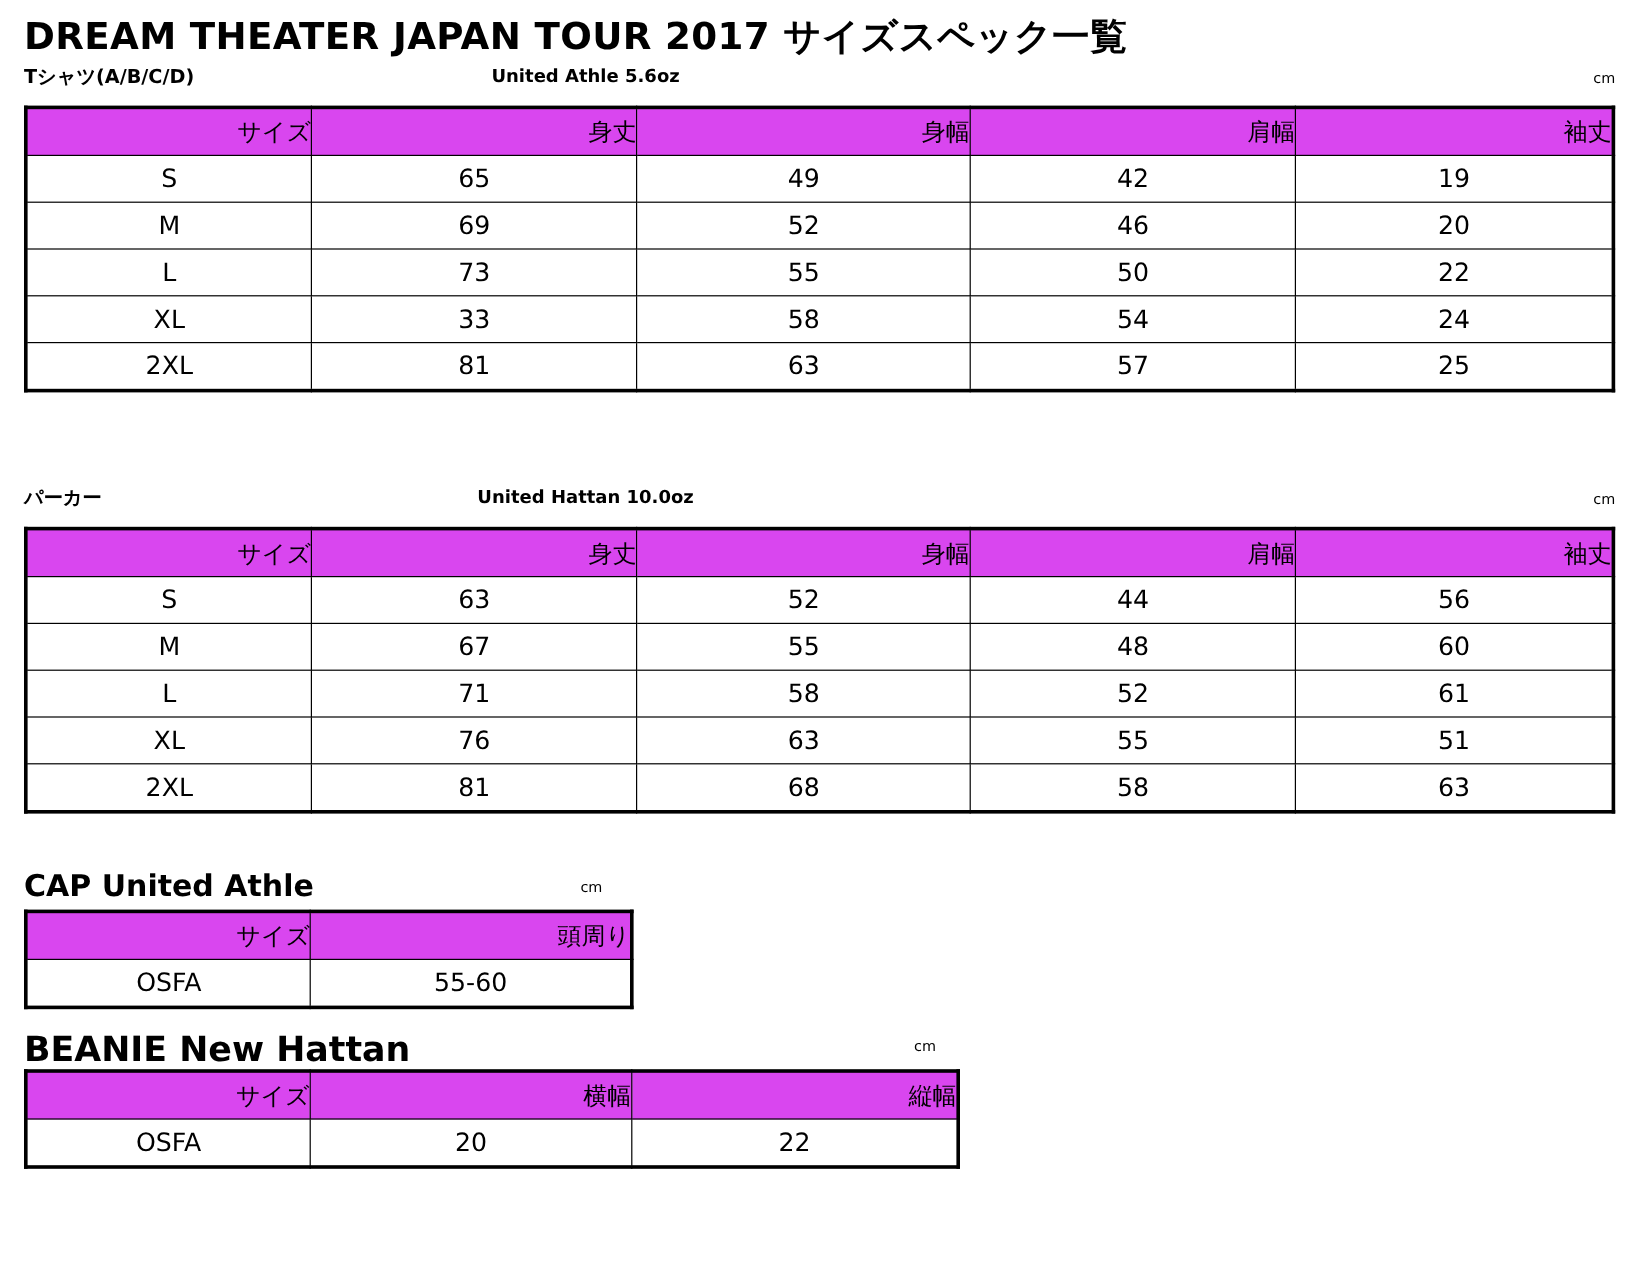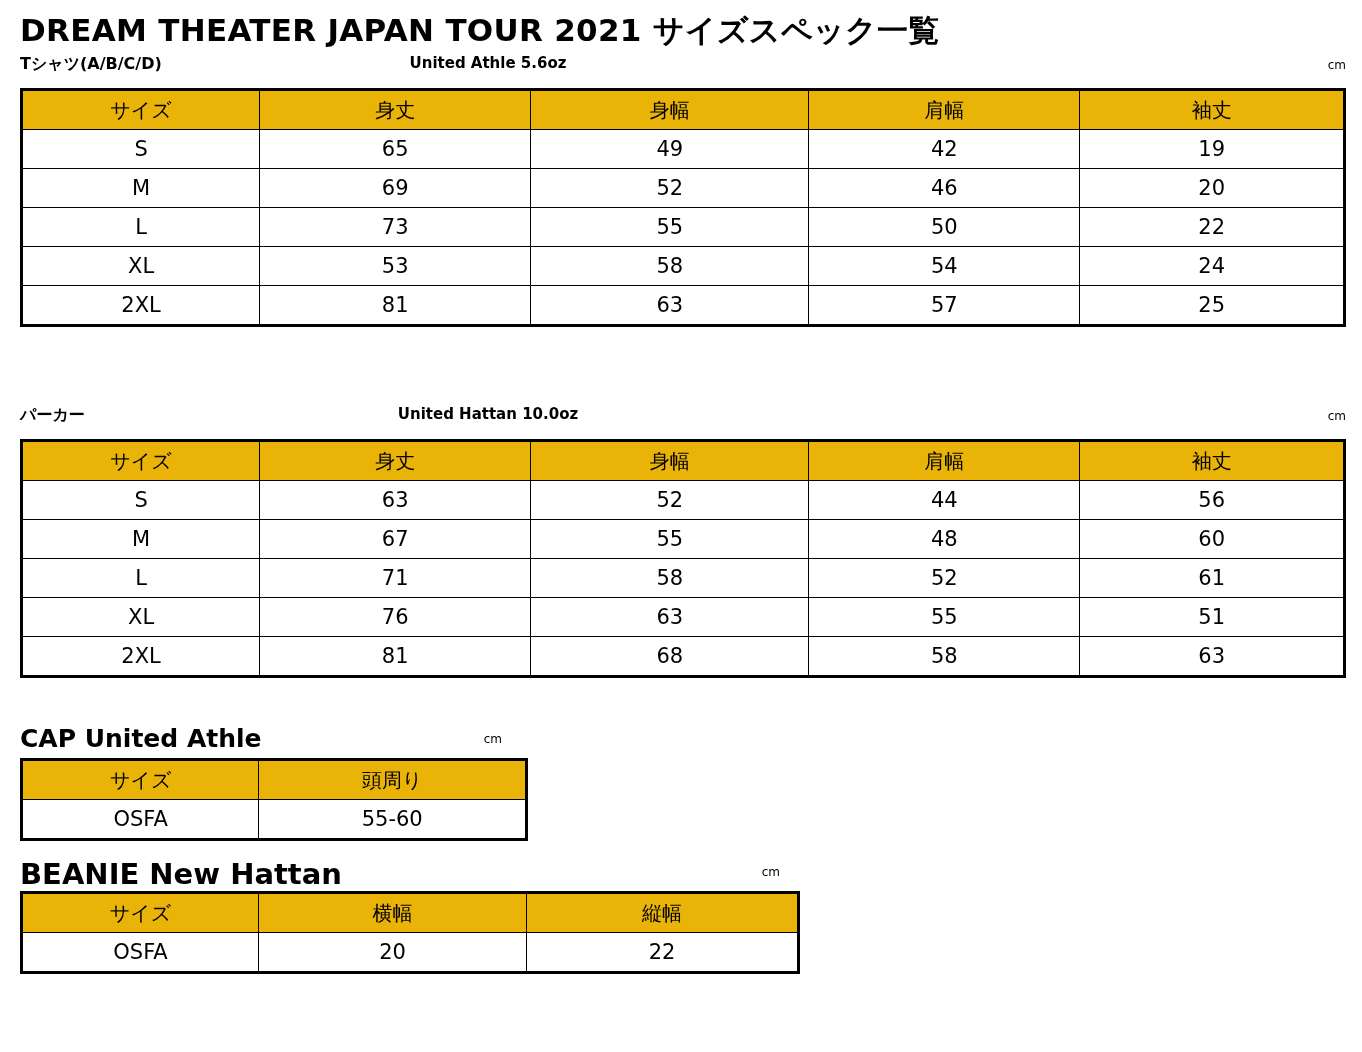--- a/index.html
+++ b/index.html
@@ -83,37 +83,38 @@
   }
   th, td {
     border: 1px solid #000;
     text-align: center;
     font-size: 21px;
     font-weight: normal;
     height: 38px;
     padding: 0;
   }
   thead th {
-    background: #eab308;
+    background: #d946ef;
     font-weight: normal;
     font-size: 20px;
+    text-align: right;
   }
   tbody td {
     background: #ffffff;
   }
   .gap-lg { height: 78px; }
   .gap-md { height: 46px; }
   .gap-sm { height: 16px; }
 </style>
 </head>
 <body>
 
 <div class="page">
 
-  <div class="main-title">DREAM THEATER JAPAN TOUR 2021 サイズスペック一覧</div>
+  <div class="main-title">DREAM THEATER JAPAN TOUR 2017 サイズスペック一覧</div>
 
   <div class="section">
     <div class="sec-head">
       <span class="sec-label">Tシャツ(A/B/C/D)</span>
       <span class="sec-center wide-center">United Athle 5.6oz</span>
       <span class="unit" style="right:0;">cm</span>
     </div>
     <table class="full">
       <colgroup>
         <col style="width:18%">
@@ -148,21 +149,21 @@
         </tr>
         <tr>
           <td>L</td>
           <td>73</td>
           <td>55</td>
           <td>50</td>
           <td>22</td>
         </tr>
         <tr>
           <td>XL</td>
-          <td>53</td>
+          <td>33</td>
           <td>58</td>
           <td>54</td>
           <td>24</td>
         </tr>
         <tr>
           <td>2XL</td>
           <td>81</td>
           <td>63</td>
           <td>57</td>
           <td>25</td>

